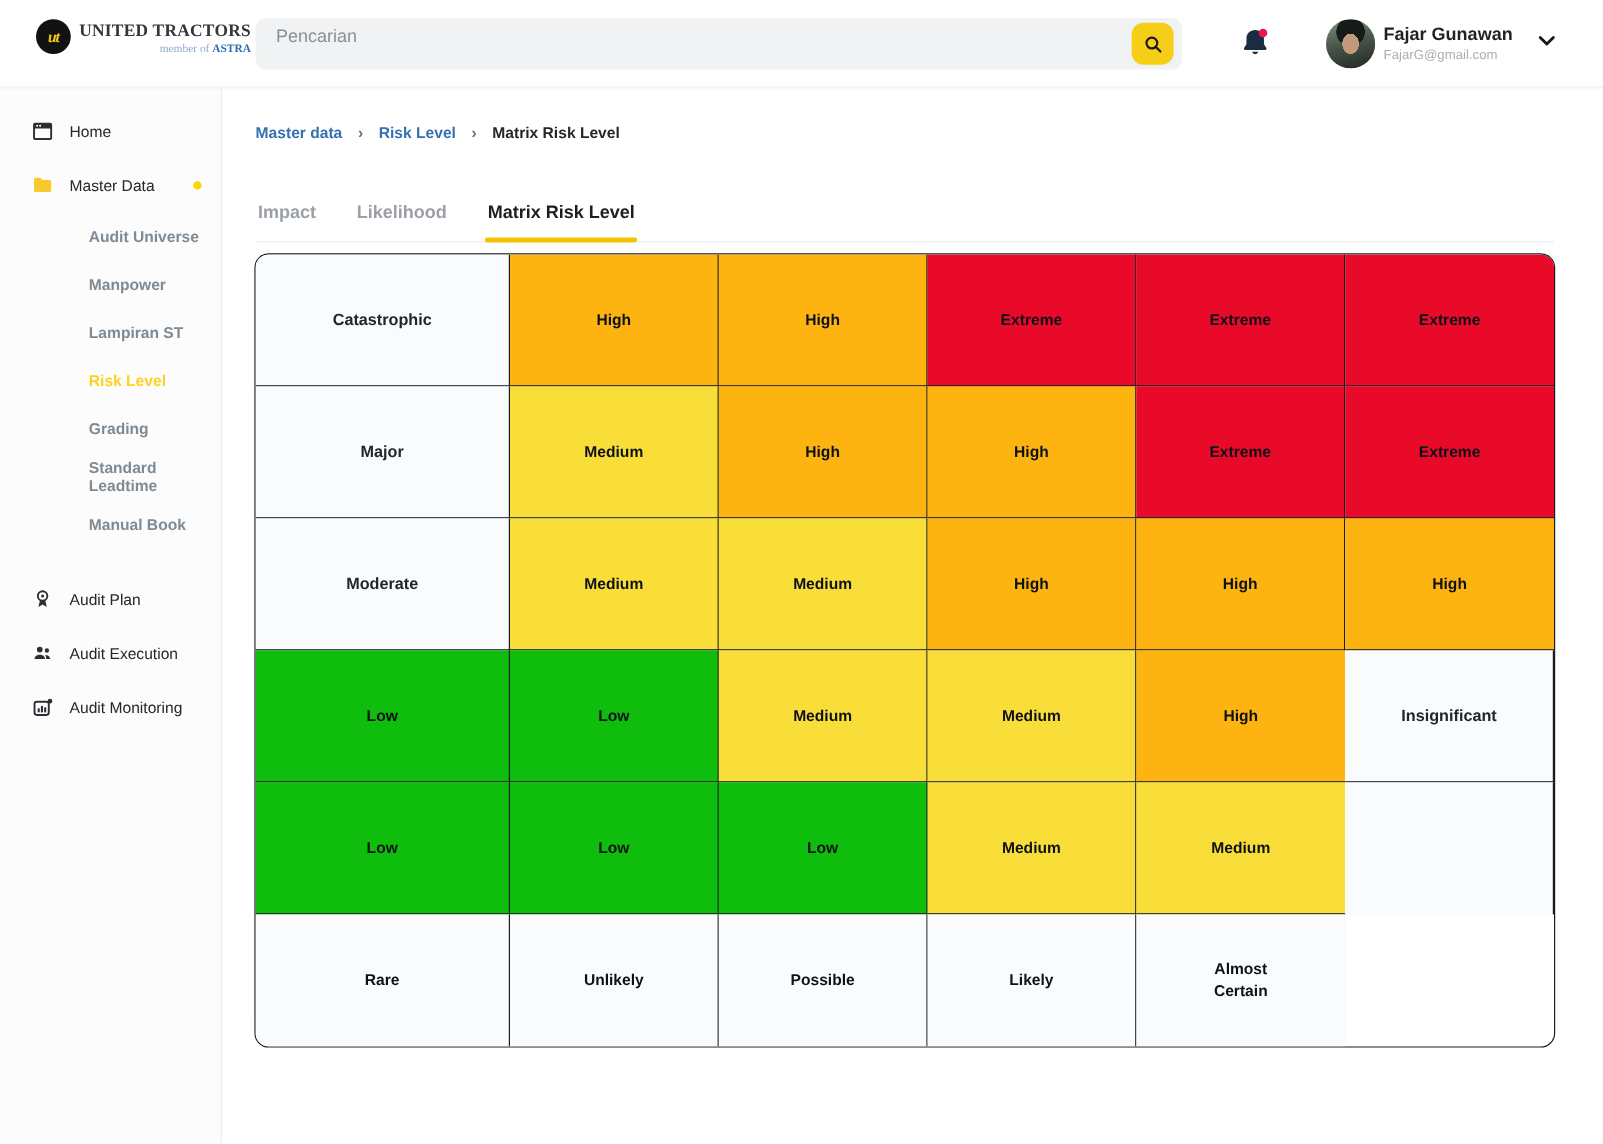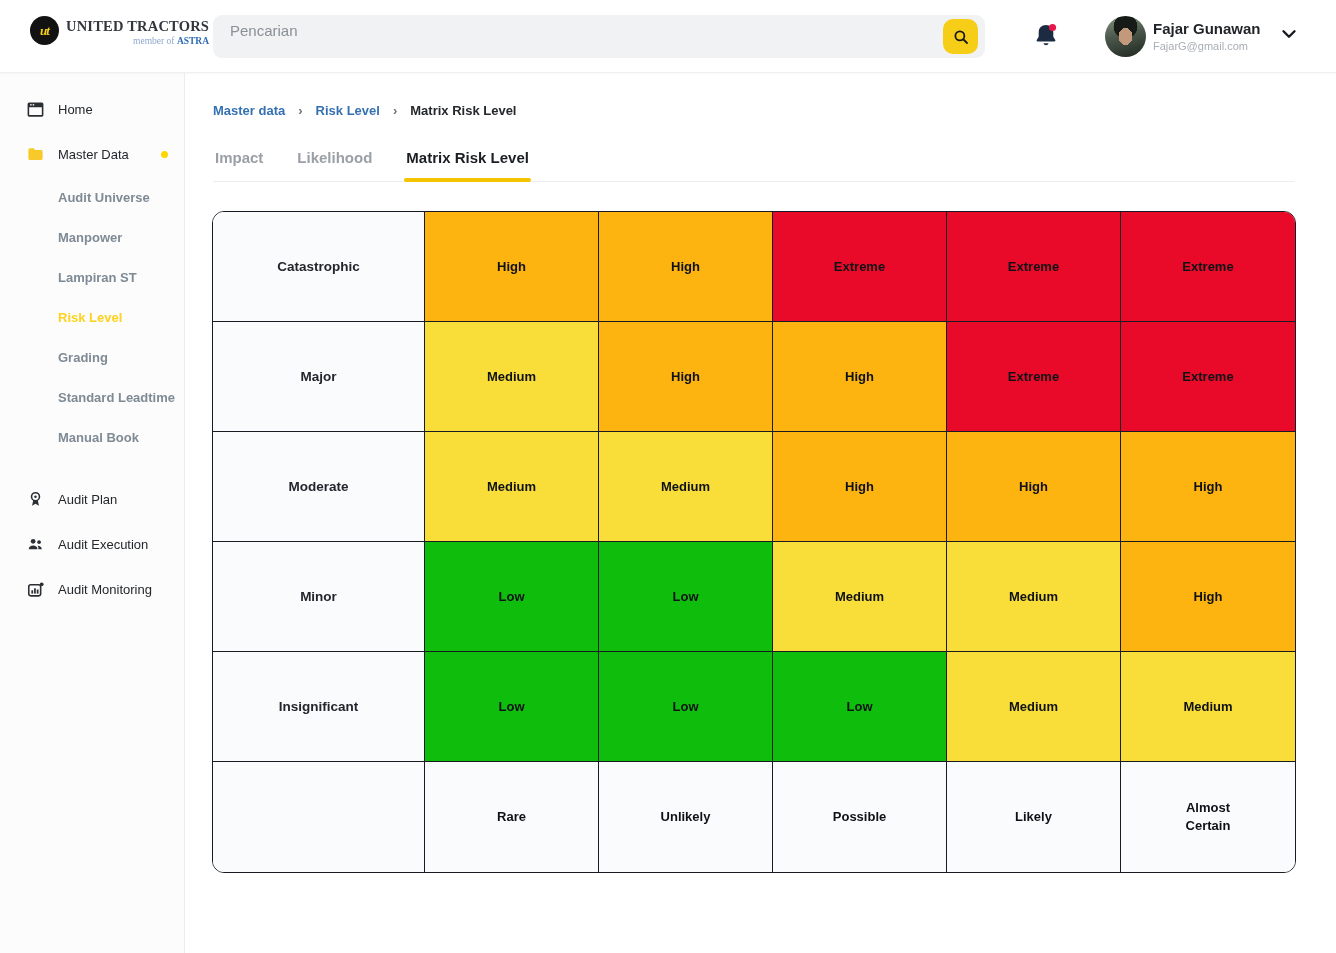--- a/index.html
+++ b/index.html
@@ -39,37 +39,37 @@
   .user-name { font-size:15px; font-weight:700; color:#1F2226; }
   .user-email { font-size:11px; color:#A9AEB4; margin-top:3px; }
   .chevron { position:absolute; left:1278px; top:23px; width:22px; height:22px; cursor:pointer; }
 
   
   aside { position:absolute; left:0; top:73px; width:185px; height:880px; background:#FCFCFD;
           border-right:1px solid #ECEDEF; padding-top:14px; }
   .nav-item { display:flex; align-items:center; cursor:pointer; }
   .nav-item.top { height:45px; padding-left:26px; font-size:13px; font-weight:400; color:#24272B; }
   .nav-icon { width:32px; display:flex; align-items:center; }
-  .nav-item.sub { height:40px; padding-left:58px; font-size:13px; font-weight:600; color:#7E8A94; }
+  .nav-item.sub { height:40px; padding-left:74px; font-size:13px; font-weight:600; color:#7E8A94; }
   .nav-item.sub.active { color:#FFD21E; font-weight:700; }
   .nav-dot { width:7px; height:7px; border-radius:50%; background:#FFD600; margin-left:auto; margin-right:16px; }
   .nav-gap { height:20px; }
 
   
   main { position:absolute; left:185px; top:73px; width:1151px; height:880px; background:#fff; }
   .breadcrumb { position:absolute; left:28px; top:30px; display:flex; align-items:center; gap:13px;
                 font-size:13px; font-weight:700; }
   .crumb-link { color:#3571B2; cursor:pointer; }
   .crumb-current { color:#24272B; }
   .crumb-sep { color:#6B7076; font-size:13px; font-weight:700; }
 
   .tabs { position:absolute; left:28px; top:70px; width:1082px; border-bottom:1px solid #ECEDEF;
           display:flex; gap:30px; }
   .tab { font-size:15px; font-weight:700; color:#9BA0A6; padding:6px 2px 15px 2px; cursor:pointer;
-         position:relative; }
+         position:relative;margin-top:20px; }
   .tab.active { color:#1B1E22; }
   .tab.active::after { content:""; position:absolute; left:0; right:0; bottom:-1px; height:4px;
                        border-radius:2px; background:#F4C400; }
 
   
   .matrix { position:absolute; left:27px; top:138px; display:grid;
             grid-template-columns:212px repeat(5,174px); grid-auto-rows:110px;
             border:1px solid #181C22; border-radius:12px; overflow:hidden; background:#fff; }
   .mx-cell { display:flex; align-items:center; justify-content:center; text-align:center;
              border-right:1px solid #181C22; border-bottom:1px solid #181C22;
@@ -277,23 +277,20 @@
       </div>
       <div class="mx-cell mx-risk" style="background: rgb(253, 180, 17);">
         <span>High</span>
       </div>
       <div class="mx-cell mx-risk" style="background: rgb(253, 180, 17);">
         <span>High</span>
       </div>
       <div class="mx-cell mx-risk last-col" style="background: rgb(253, 180, 17);">
         <span>High</span>
       </div>
-      <div class="mx-cell mx-rowlabel">
-        <span>Minor</span>
-      </div>
       <div class="mx-cell mx-risk" style="background: rgb(15, 190, 12);">
         <span>Low</span>
       </div>
       <div class="mx-cell mx-risk" style="background: rgb(15, 190, 12);">
         <span>Low</span>
       </div>
       <div class="mx-cell mx-risk" style="background: rgb(249, 222, 57);">
         <span>Medium</span>
       </div>
       <div class="mx-cell mx-risk" style="background: rgb(249, 222, 57);">

